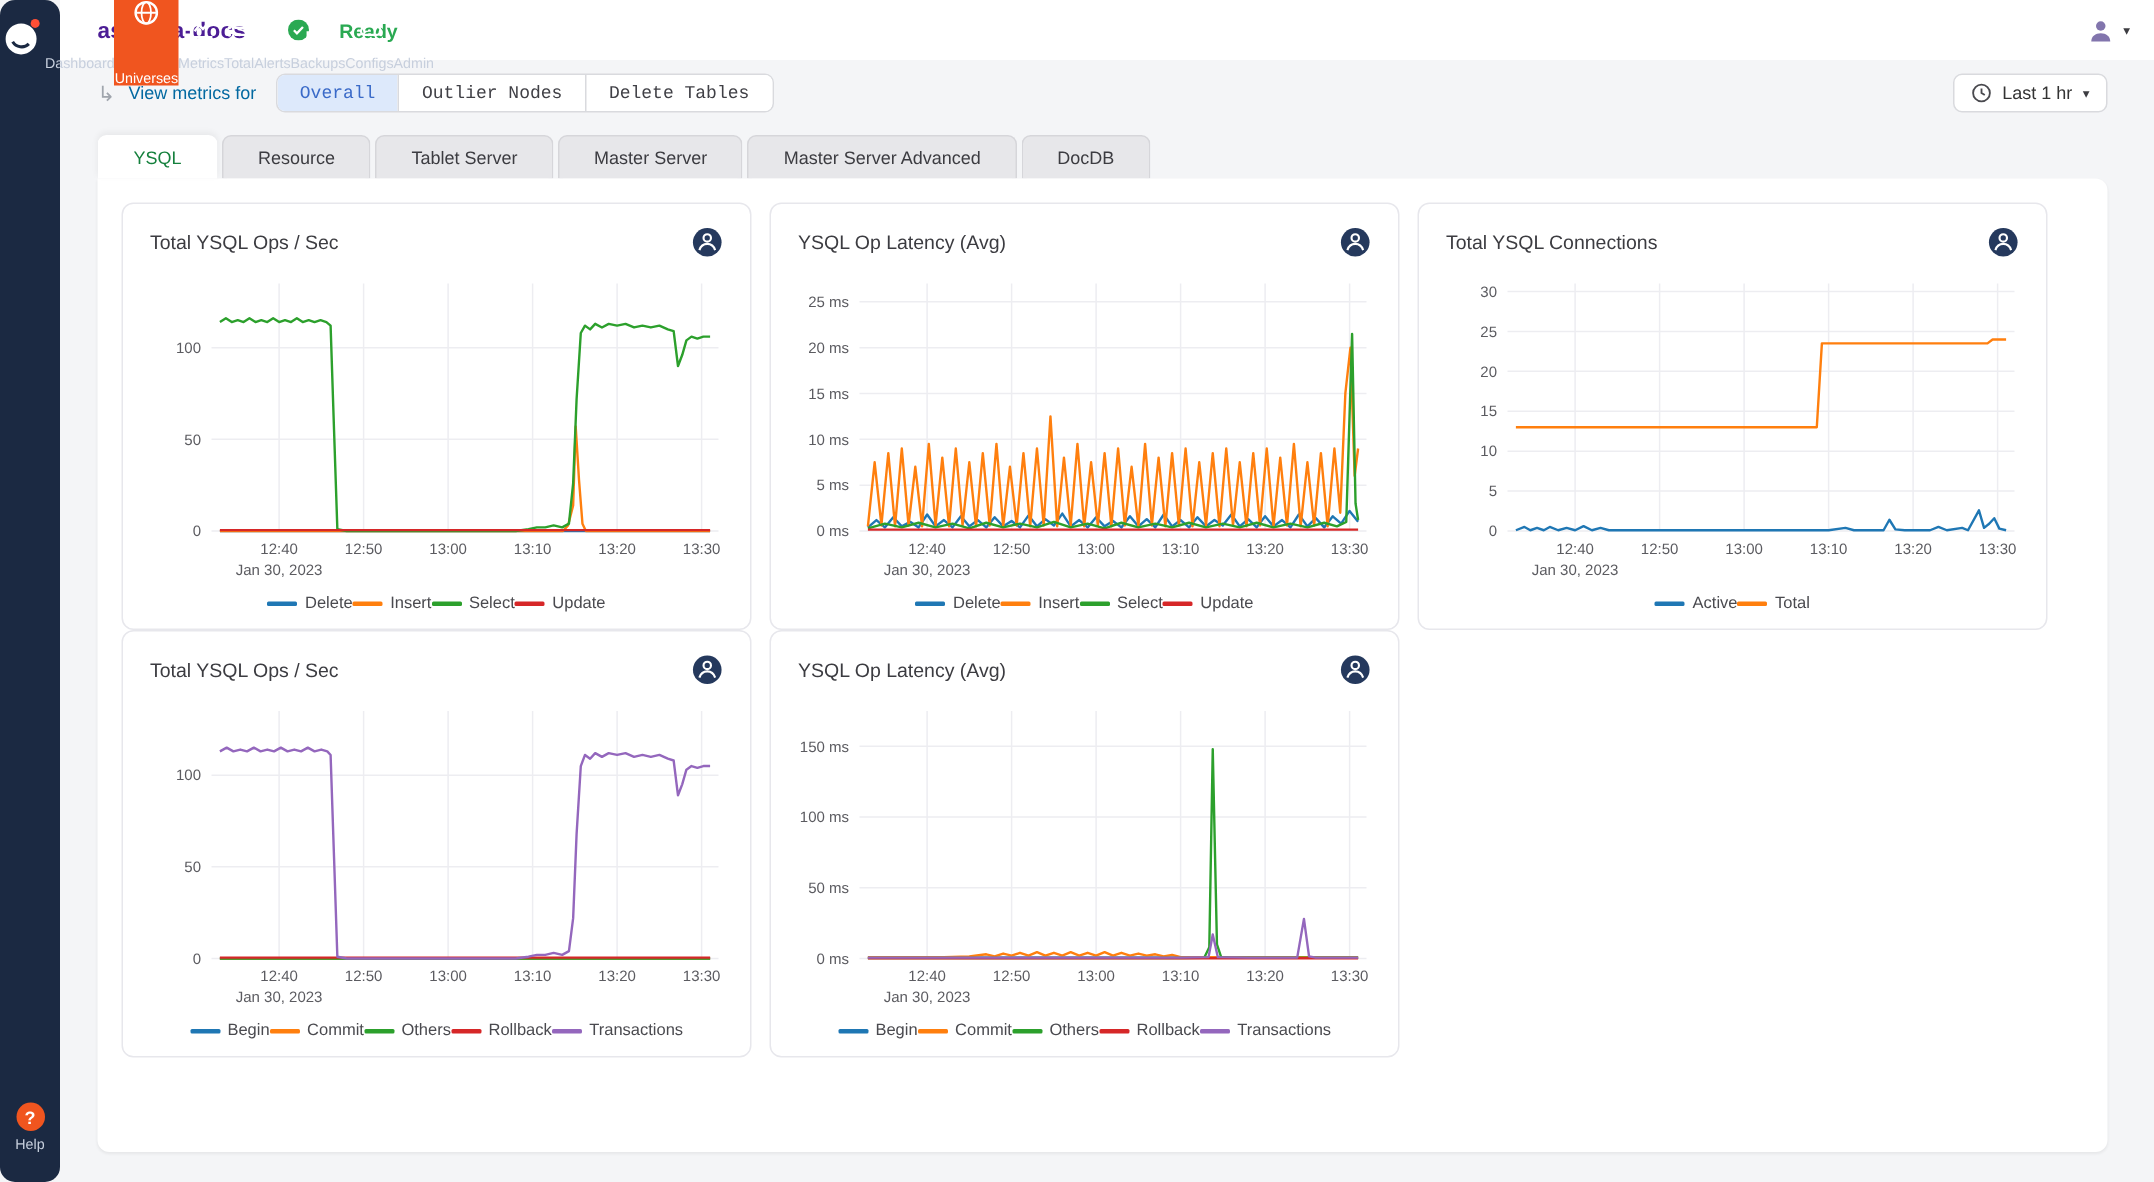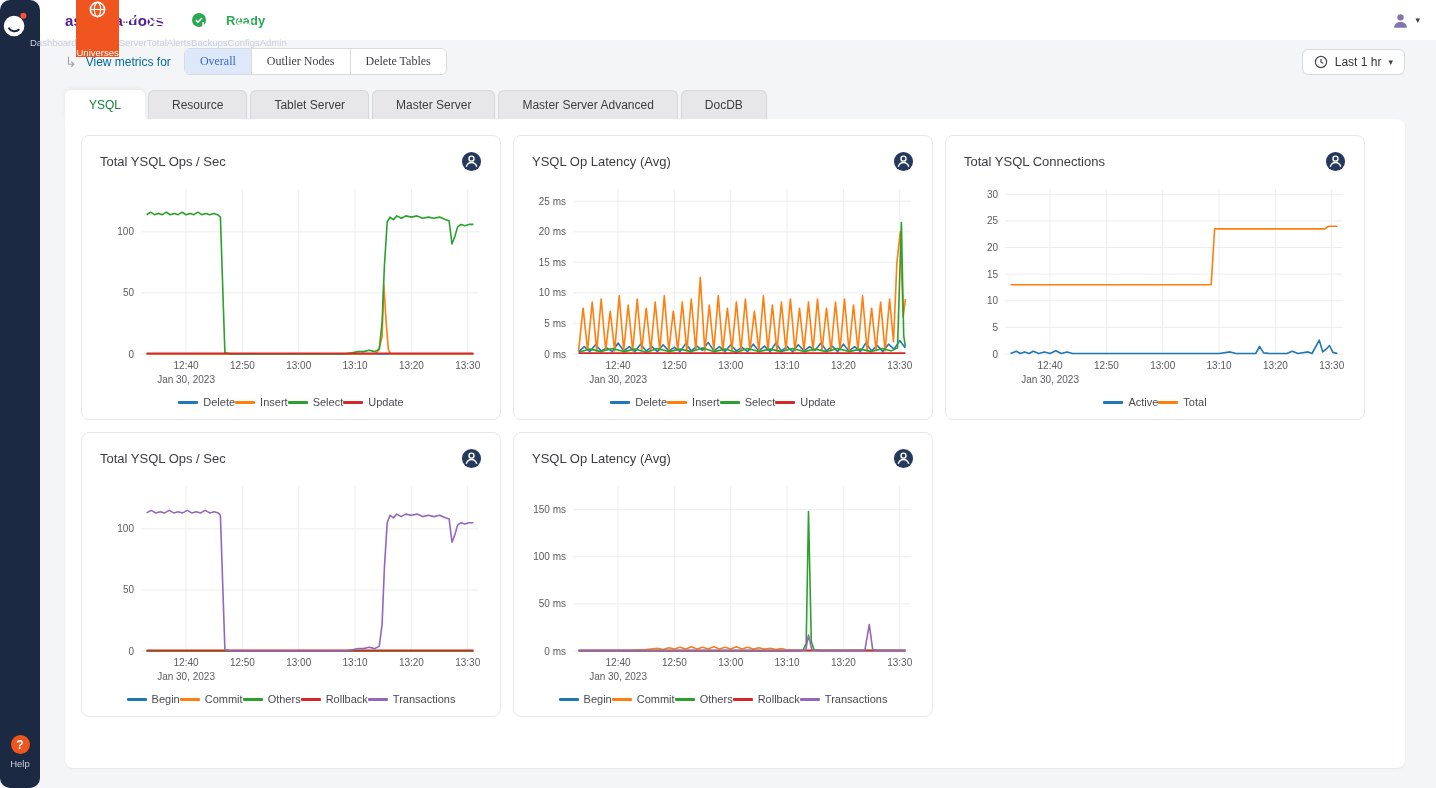--- a/index.html
+++ b/index.html
@@ -26,33 +26,33 @@
   .user-menu { margin-left: auto; display: flex; align-items: center; gap: 5px; cursor: pointer; }
   .caret { font-size: 9px; color: #3c3c41; }
 
   .content { flex: 1; display: flex; flex-direction: column; padding: 8px 31px 0 25px; }
 
   
   .metrics-row { display: flex; align-items: center; height: 27px; }
   .return-arrow { color: #a0a5ad; font-size: 14px; margin-right: 9px; }
   .metrics-label { color: #0369a1; font-size: 12px; margin-right: 13px; }
   .segmented { display: flex; border: 1px solid #d9dade; border-radius: 6px; overflow: hidden; background: #fff; }
-  .seg-btn { padding: 5px 15px; font-size: 12px; color: #404046; background: #fff; border: none; border-left: 1px solid #d9dade; cursor: pointer; font-family: Liberation Serif, serif; }
+  .seg-btn { padding: 5px 15px; font-size: 12px; color: #404046; background: #fff; border: none; border-left: 1px solid #d9dade; cursor: pointer; font-family: Liberation Mono, monospace; }
   .seg-btn:first-child { border-left: none; }
   .seg-btn.active { background: #dde9fb; color: #3a6ac8; }
   .time-pill { margin-left: auto; display: flex; align-items: center; gap: 7px; border: 1px solid #d9dade; border-radius: 6px; background: #fff; padding: 5px 11px; font-size: 12px; color: #333; cursor: pointer; }
 
   
   .tabs-row { margin-top: 15px; display: flex; align-items: flex-end; gap: 3px; }
   .tab { padding: 7px 23px; font-size: 12px; color: #3c3c41; background: #e7e7ea; border: 1px solid #d6d6da; border-bottom: none; border-radius: 6px 6px 0 0; cursor: pointer; }
   .tab.active { background: #fff; border-color: #fff; box-shadow: 0 -2px 4px rgba(0,0,0,0.05); position: relative; z-index: 2; color: #15803d; }
 
   
   .panel { background: #fff; border-radius: 0 8px 8px 8px; box-shadow: 0 1px 2px rgba(0,0,0,0.06); padding: 16px; flex: 1; margin-bottom: 20px; position: relative; z-index: 1; }
-  .cards-row { display: flex; gap: 12px; margin-bottom: 12px; }
+  .cards-row { display: flex; gap: 12px; }
   .card { width: 420px; background: #fff; border: 1px solid #e7e7ec; border-radius: 8px; padding: 10px 11px 8px; }
   .card-head { display: flex; justify-content: space-between; align-items: center; padding: 5px 7px 3px; }
   .card-title { font-size: 13px; color: #3c3c41; }
   .card-icon { cursor: pointer; display: flex; }
   .plot { display: block; }
   .legend { display: flex; justify-content: center; align-items: center; padding: 6px 0 3px; }
   .legend-item { display: flex; align-items: center; gap: 5px; cursor: pointer; }
   .legend-swatch { width: 20px; height: 3px; border-radius: 1px; display: inline-block; }
   .legend-label { font-size: 11px; color: #4a4a4f; }
   .tick { font-size: 10px; fill: #5b5b60; font-family: "Liberation Sans", sans-serif; }
@@ -92,21 +92,21 @@
       <span class="nav-label">Universes</span>
     </div>
 
     <div class="nav-item">
       <span>
         <svg width="19" height="19" viewBox="0 0 24 24">
             <path d="M3 4v16h18" stroke="#fff" stroke-width="2" fill="none"></path>
             <path d="M6 15l4-5 3 3 7-8" stroke="#fff" stroke-width="2" fill="none"></path>
           </svg>
       </span>
-      <span class="nav-label">Server</span>
+      <span class="nav-label">Metrics</span>
     </div>
 
     <div class="nav-item">
       <span>
         <svg width="19" height="19" viewBox="0 0 24 24">
             <path d="M8 6h13M8 12h13M8 18h13" stroke="#fff" stroke-width="2"></path>
             <circle cx="3.7" cy="6" r="1.5" fill="#fff"></circle>
             <circle cx="3.7" cy="12" r="1.5" fill="#fff"></circle>
             <circle cx="3.7" cy="18" r="1.5" fill="#fff"></circle>
           </svg>

